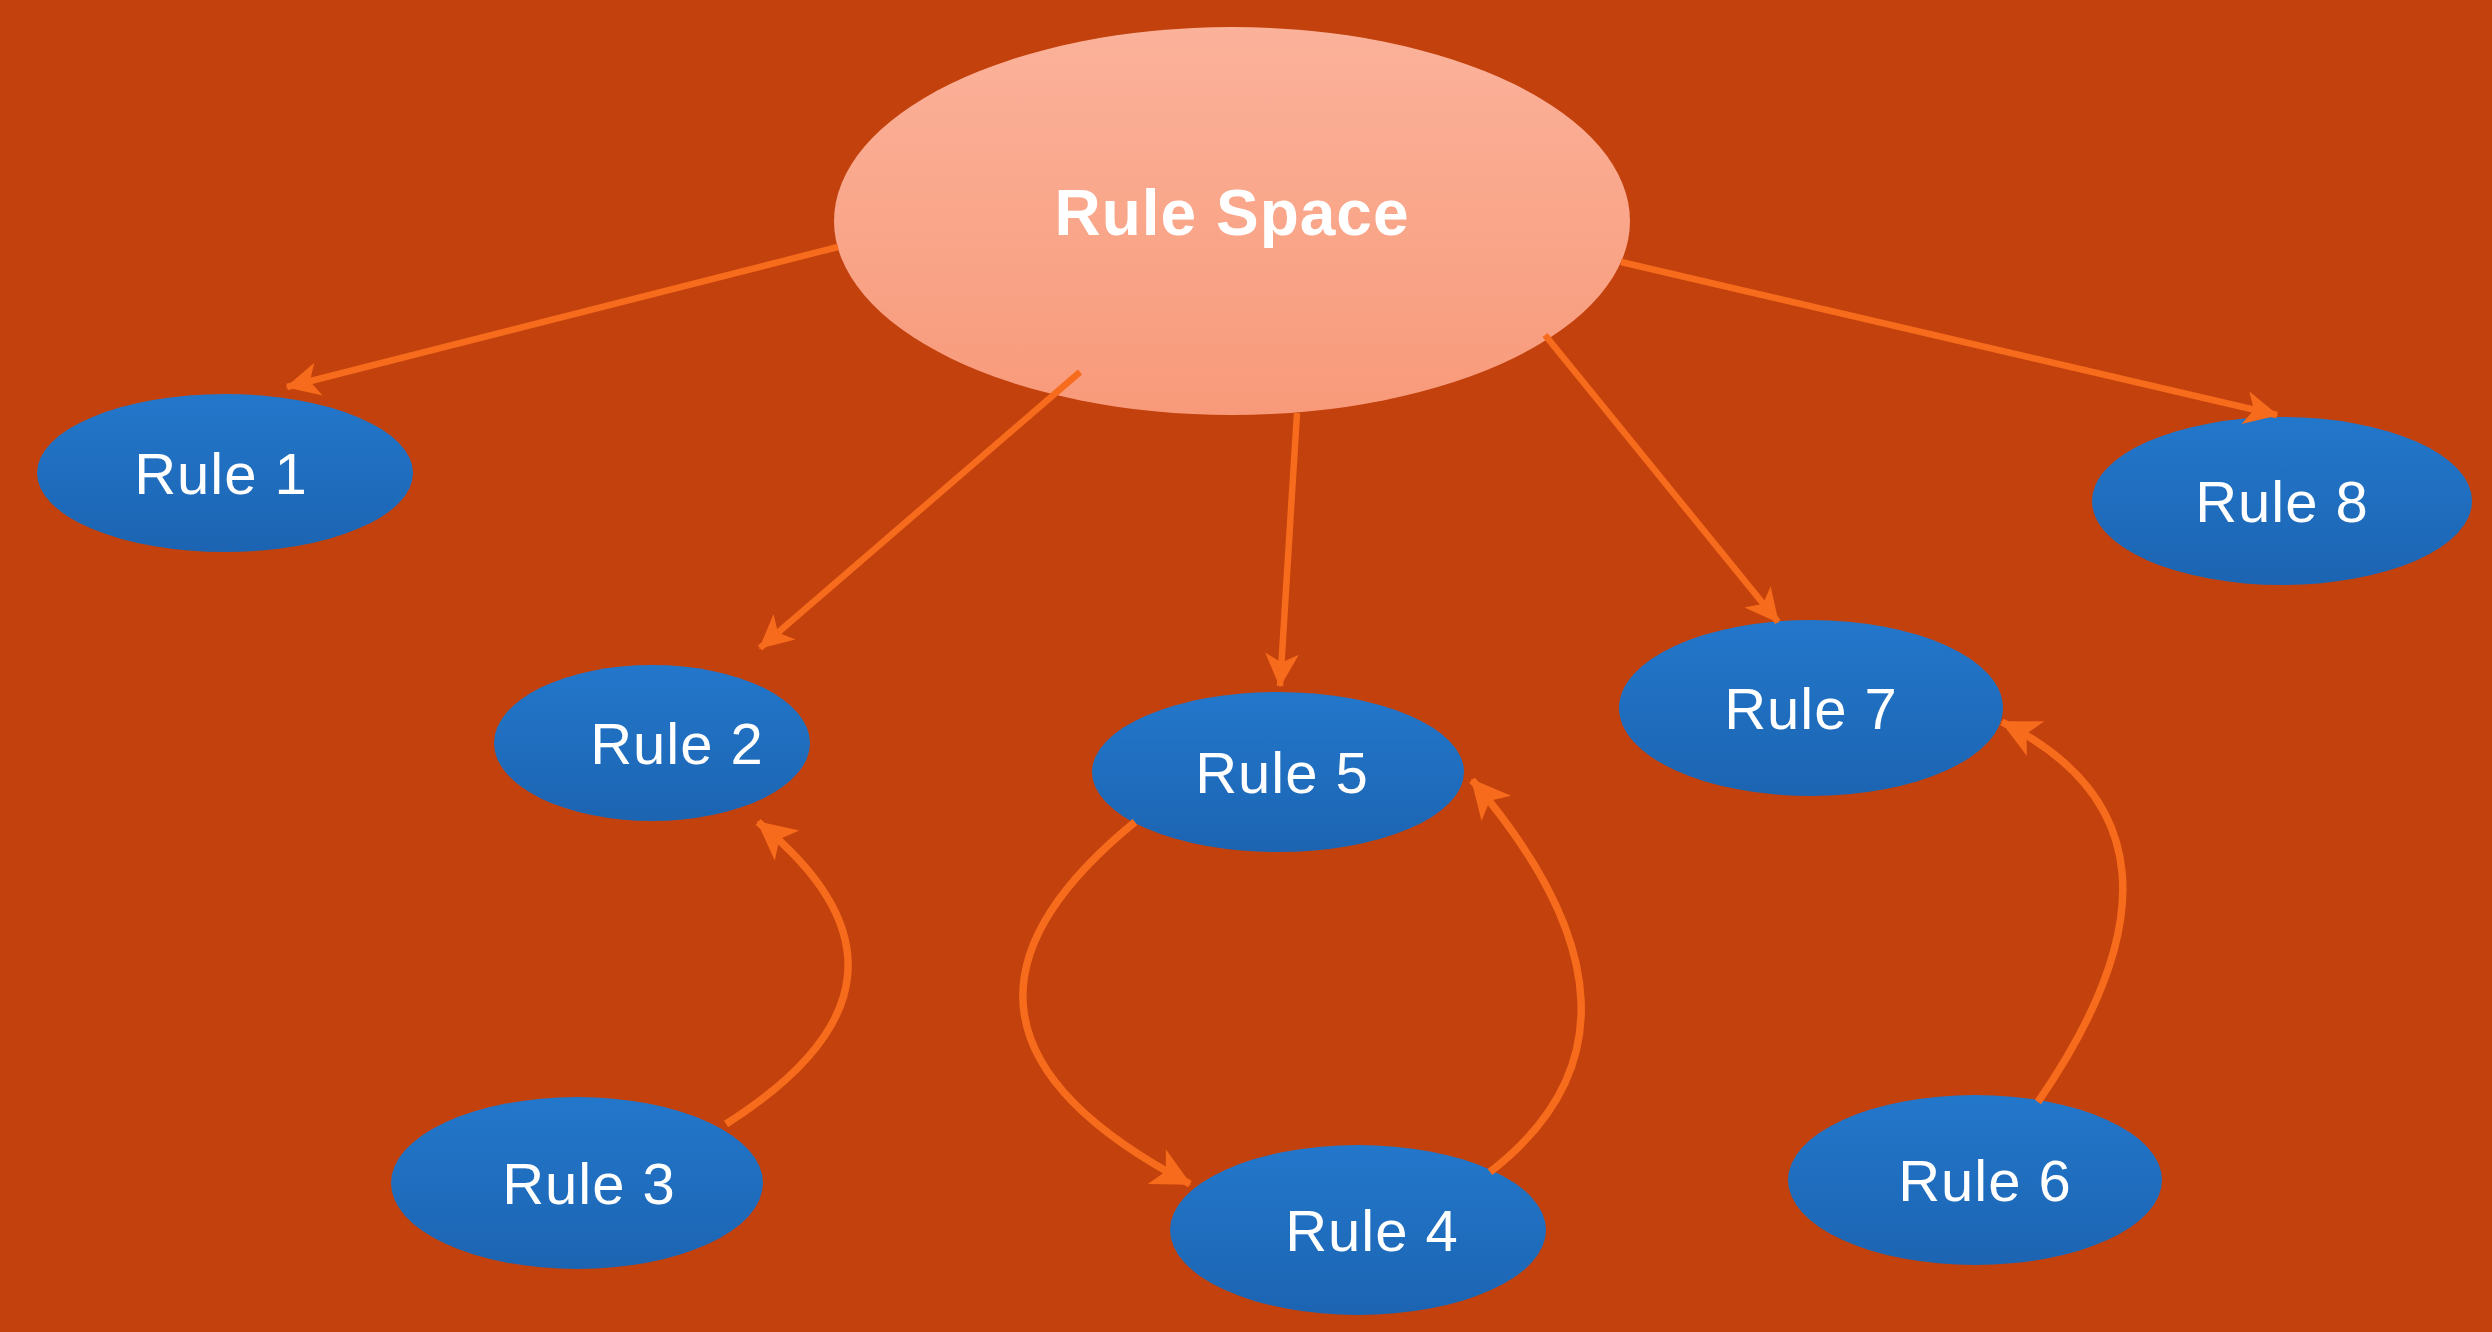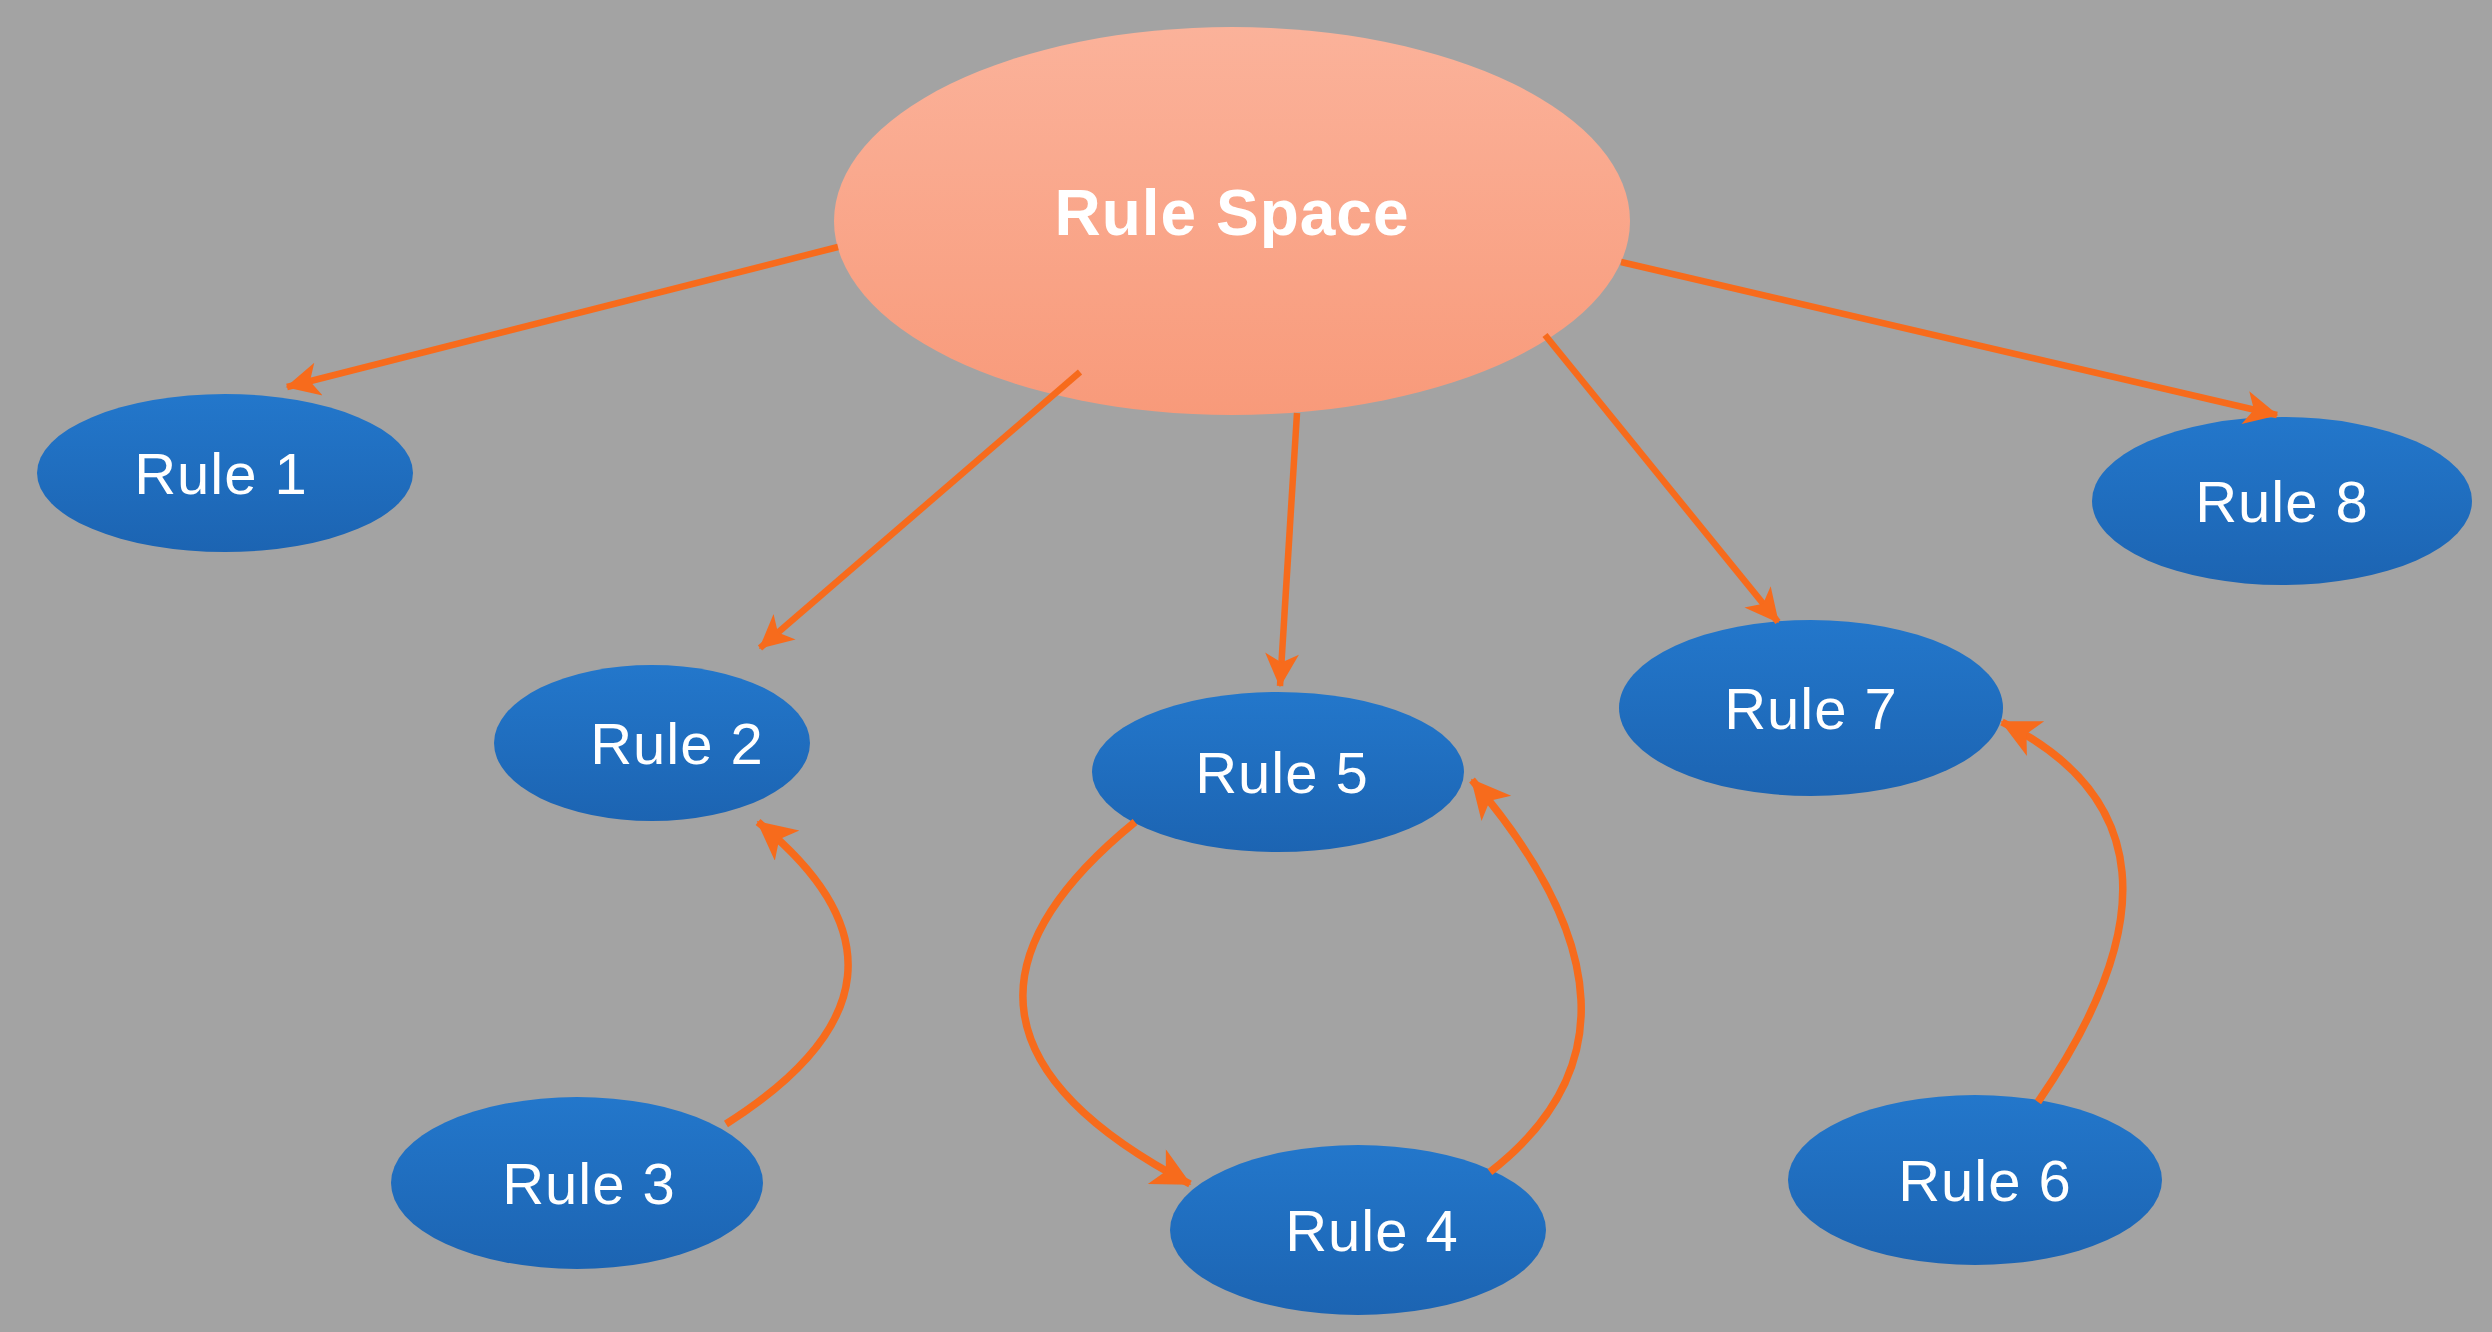--- a/index.html
+++ b/index.html
@@ -3,21 +3,21 @@
 <meta charset="utf-8">
 <style>
   html, body {
     margin: 0;
     padding: 0;
     background: #ffffff;
   }
   .figure-wrap {
     width: 2492px;
     height: 1332px;
-    background: #a3a3a3;
+    background: #c2410c;
     position: relative;
     overflow: hidden;
   }
   svg.diagram {
     display: block;
     width: 100%;
     height: 100%;
     font-family: "Liberation Sans", "DejaVu Sans", sans-serif;
   }
   .node-label {

